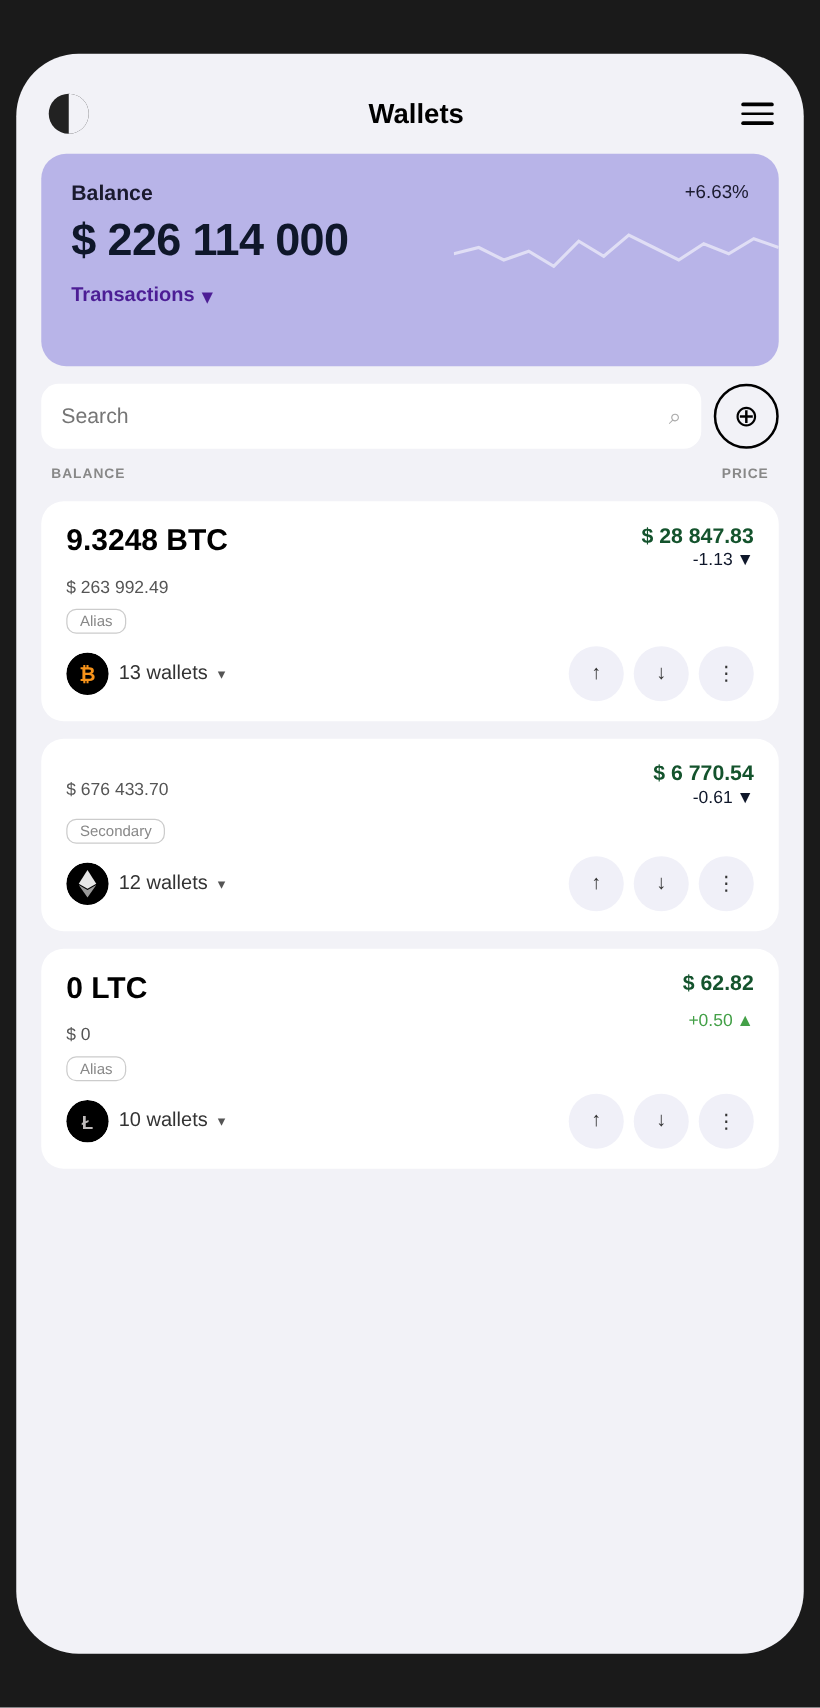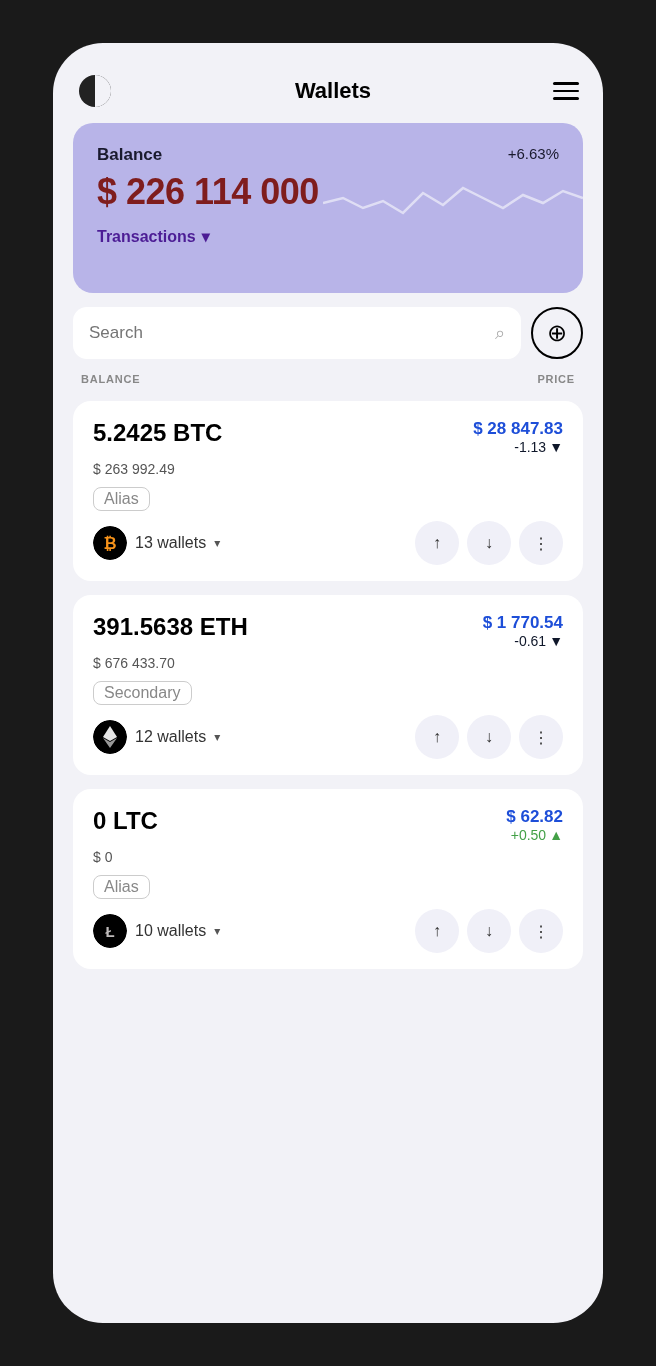--- a/index.html
+++ b/index.html
@@ -12,21 +12,21 @@
       font-family: -apple-system, BlinkMacSystemFont, 'Segoe UI', sans-serif;
     }
     .phone-wrapper {
       width: 656px;
       height: 1366px;
       display: flex;
       justify-content: center;
       align-items: center;
     }
     .phone {
-      width: 550px;
+      width: 630px;
       height: 1280px;
       background: #f2f2f7;
       border-radius: 50px;
       overflow: hidden;
       display: flex;
       flex-direction: column;
       padding: 20px;
       gap: 14px;
     }
     
@@ -79,21 +79,21 @@
     }
     .balance-pct {
       font-size: 15px;
       font-weight: 500;
       color: #1a1a2e;
       text-align: right;
     }
     .balance-amount {
       font-size: 36px;
       font-weight: 800;
-      color: #7f1d1d;
+      color: #0f172a;
       margin-bottom: 14px;
       letter-spacing: -0.5px;
     }
     .transactions-btn {
       display: flex;
       align-items: center;
       gap: 6px;
       font-size: 16px;
       font-weight: 700;
       color: #4c1d95;
@@ -188,43 +188,44 @@
       font-size: 14px;
       color: #555;
       margin-top: 14px;
     }
     .coin-price-block {
       text-align: right;
     }
     .coin-price {
       font-size: 17px;
       font-weight: 600;
-      color: #1d4ed8;
+      color: #14532d;
     }
     .coin-change-neg {
       font-size: 14px;
       color: #0f172a;
       display: flex;
       align-items: center;
       justify-content: flex-end;
       gap: 3px;
     }
     .coin-change-pos {
       font-size: 14px;
       color: #43a047;
       display: flex;
       align-items: center;
       justify-content: flex-end;
       gap: 3px;
+      margin-top: 11px;
     }
     .alias-tag {
       border: 1.5px solid #ccc;
       border-radius: 8px;
       padding: 2px 10px;
-      font-size: 16px;
+      font-size: 12px;
       color: #888;
       width: fit-content;
     }
     .coin-bottom {
       display: flex;
       justify-content: space-between;
       align-items: center;
     }
     .coin-wallets {
       display: flex;
@@ -308,21 +309,21 @@
     </div>
 
     <div class="table-header">
       <span class="table-header-label">BALANCE</span>
       <span class="table-header-label">PRICE</span>
     </div>
 
     <div class="coin-card">
       <div class="coin-top">
         <div>
-          <div class="coin-amount">5.2425 BTC</div>
+          <div class="coin-amount">9.3248 BTC</div>
           <div class="coin-usd">$ 263 992.49</div>
         </div>
         <div class="coin-price-block">
           <div class="coin-price">$ 28 847.83</div>
           <div class="coin-change-neg">
             <span>-1.13</span>
             <span>▼</span>
           </div>
         </div>
       </div>
@@ -346,25 +347,24 @@
           <div class="action-btn">
             <span>⋮</span>
           </div>
         </div>
       </div>
     </div>
 
     <div class="coin-card">
       <div class="coin-top">
         <div>
-          <div class="coin-amount">391.5638 ETH</div>
           <div class="coin-usd">$ 676 433.70</div>
         </div>
         <div class="coin-price-block">
-          <div class="coin-price">$ 1 770.54</div>
+          <div class="coin-price">$ 6 770.54</div>
           <div class="coin-change-neg">
             <span>-0.61</span>
             <span>▼</span>
           </div>
         </div>
       </div>
       <div class="alias-tag">Secondary</div>
       <div class="coin-bottom">
         <div class="coin-wallets">
           <svg class="coin-logo" viewBox="0 0 34 34">

